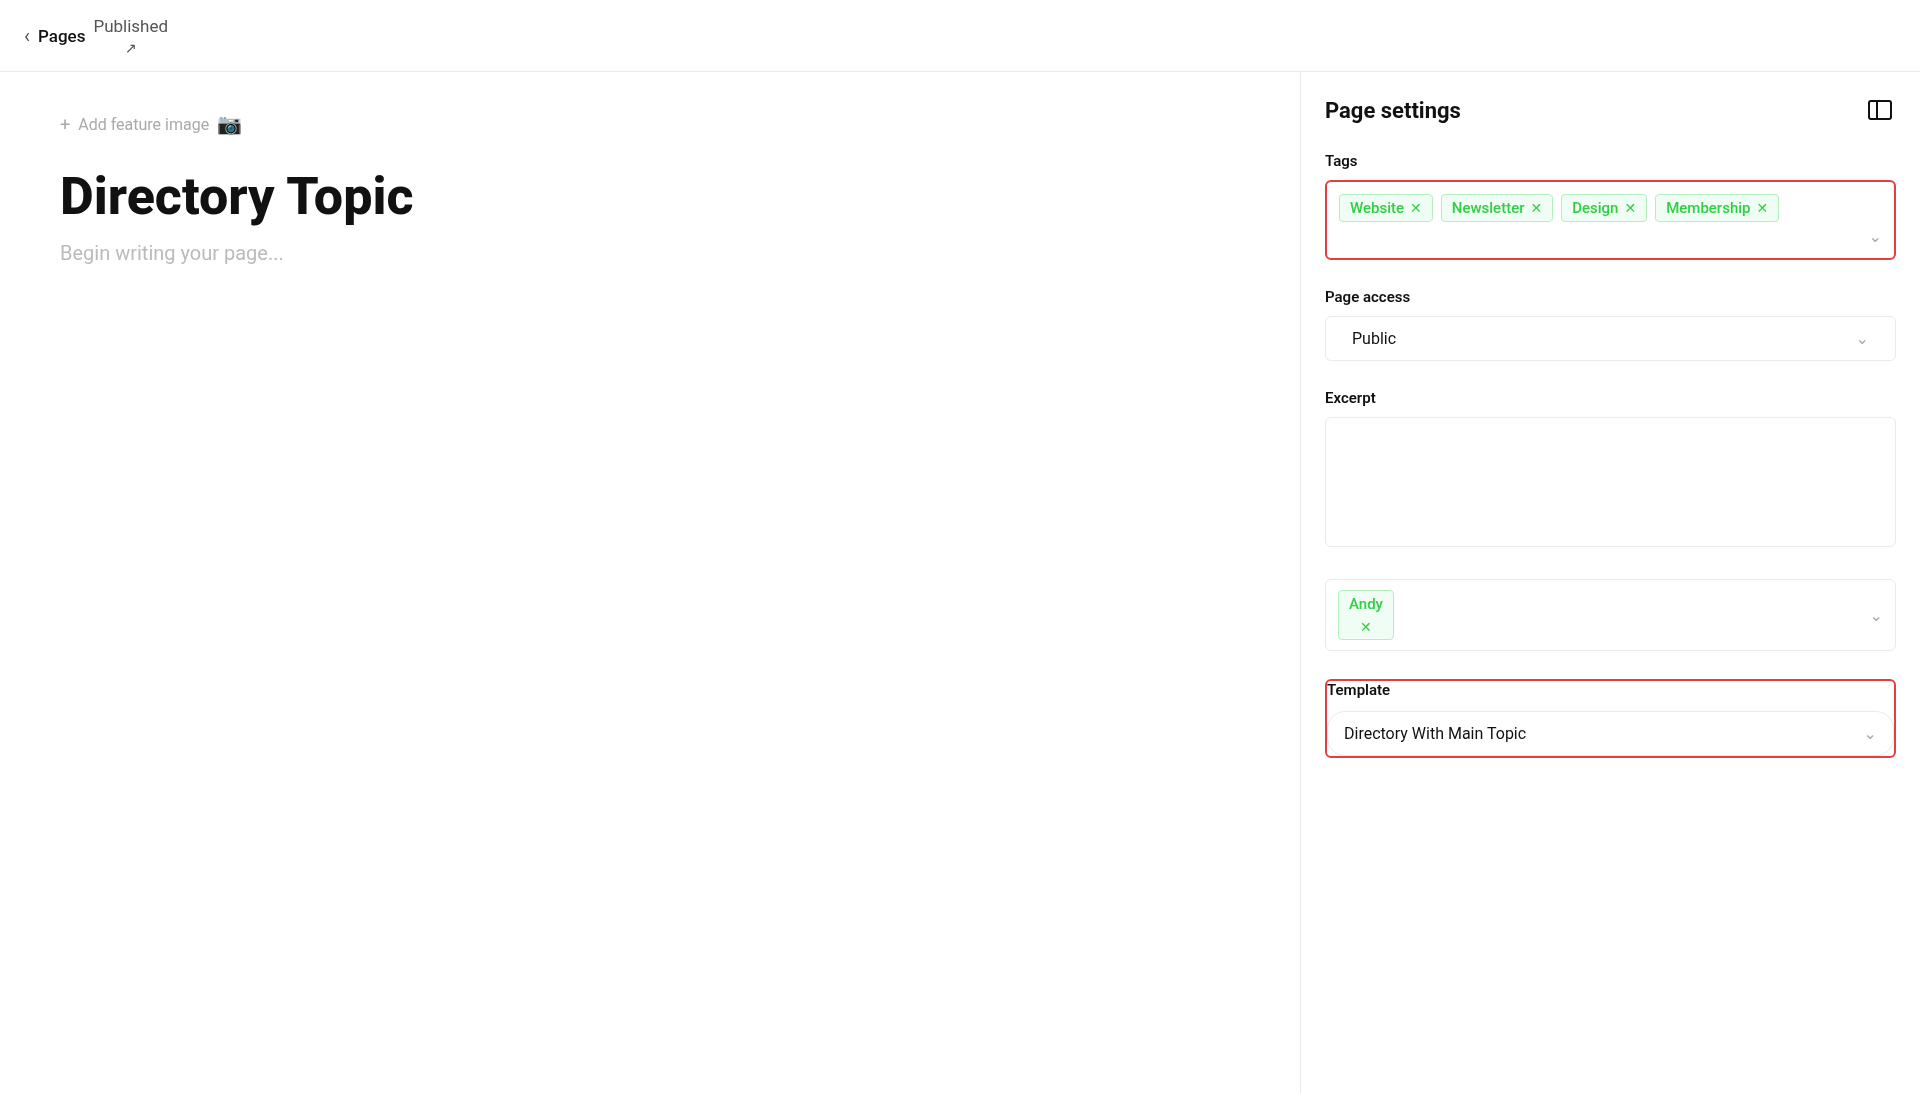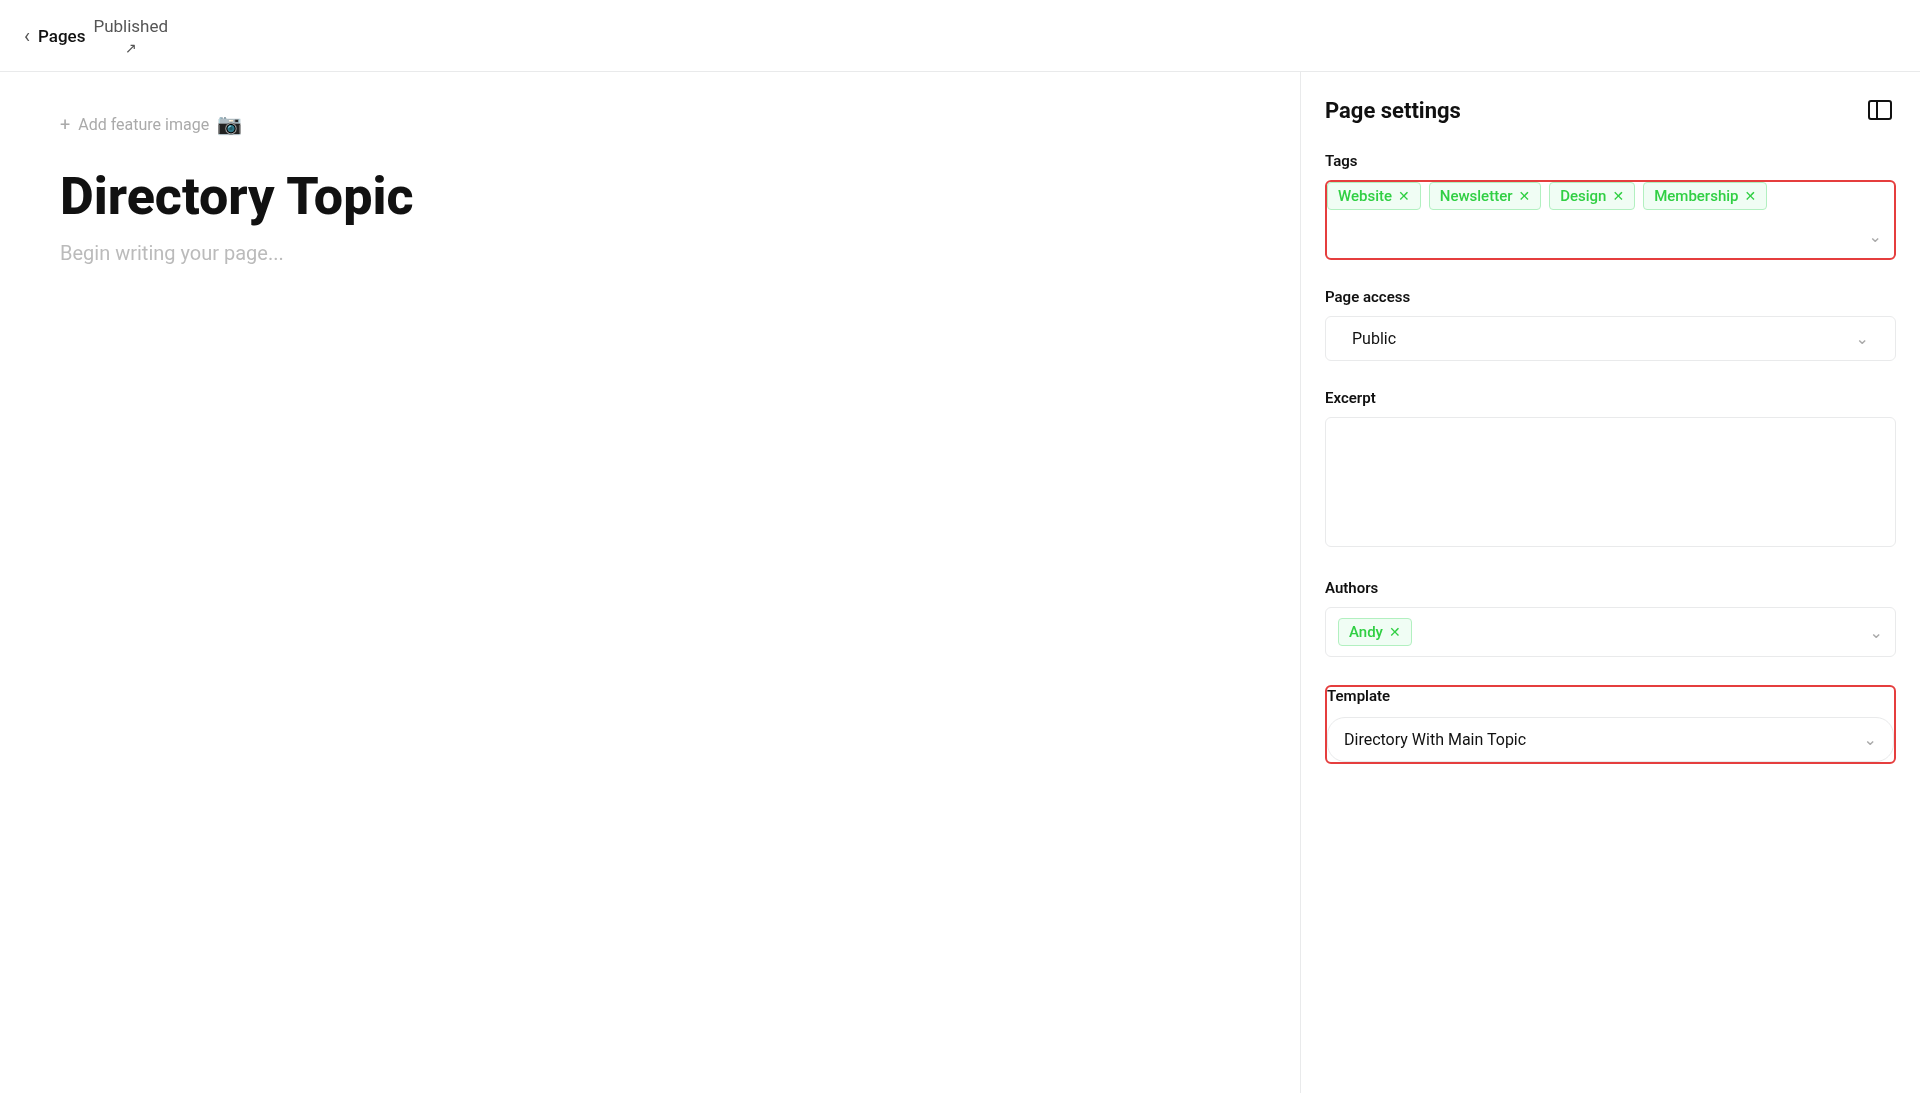--- a/index.html
+++ b/index.html
@@ -175,20 +175,21 @@
       font-size: 15px;
       font-weight: 600;
       color: #111;
       margin-bottom: 10px;
     }
 
     
     .tags-box {
       border: 2px solid #e53e3e;
       border-radius: 6px;
+      padding: 12px;
       position: relative;
       min-height: 80px;
     }
 
     .tags-inner {
       display: flex;
       flex-wrap: wrap;
       gap: 8px;
     }
 
@@ -268,20 +269,21 @@
       display: flex;
       align-items: center;
       gap: 6px;
       background: #f0fdf4;
       color: #30cf43;
       border: 1px solid #b2f0c0;
       border-radius: 4px;
       padding: 4px 10px;
       font-size: 15px;
       font-weight: 500;
+      flex-direction: column;
     }
 
     .author-chip .remove-author {
       cursor: pointer;
       font-size: 14px;
       color: #30cf43;
     }
 
     .authors-arrow {
       color: #aaa;
@@ -416,21 +418,20 @@
         <span class="arrow">⌄</span>
       </div>
     </div>
 
     <div class="settings-section">
       <div class="section-label">Excerpt</div>
       <textarea class="excerpt-box" style=""></textarea>
     </div>
 
     <div class="settings-section">
-      <div class="section-label">Authors</div>
       <div class="authors-box">
         <div>
           <div class="author-chip">
             <span>Andy</span>
             <span class="remove-author">✕</span>
           </div>
         </div>
         <span class="authors-arrow">⌄</span>
       </div>
     </div>

